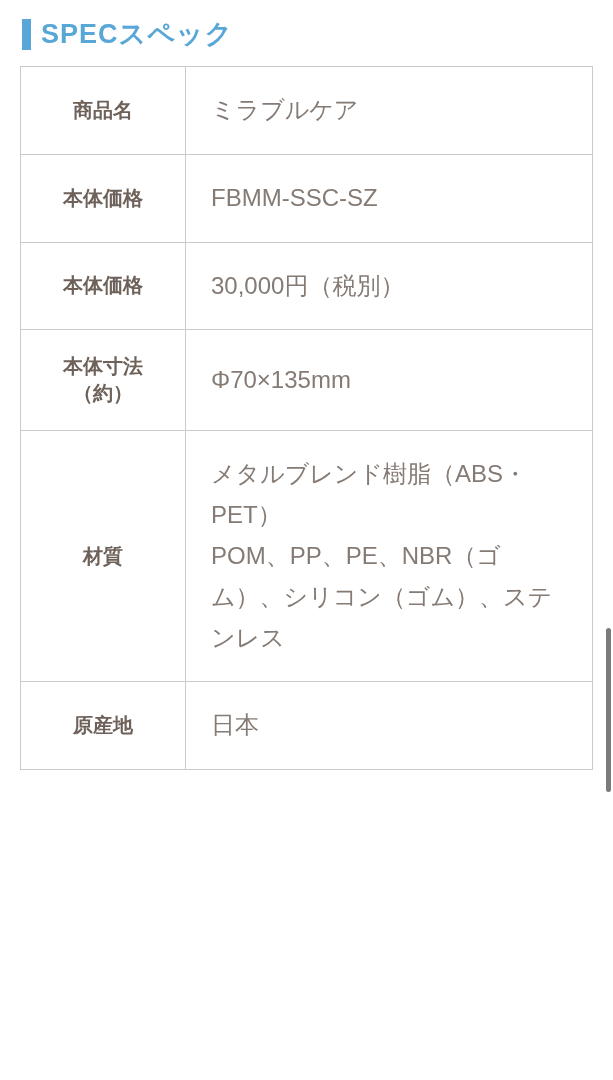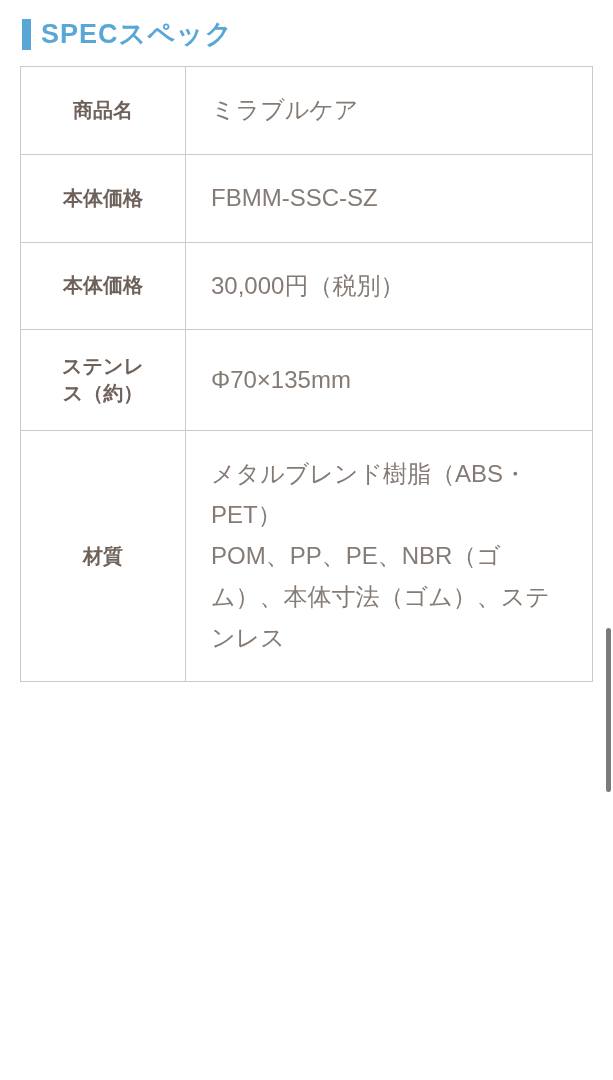--- a/index.html
+++ b/index.html
@@ -109,27 +109,31 @@
           </tr>
           <tr>
             <th class="label-cell">本体価格</th>
             <td class="value-cell">FBMM-SSC-SZ</td>
           </tr>
           <tr>
             <th class="label-cell">本体価格</th>
             <td class="value-cell">30,000円（税別）</td>
           </tr>
           <tr>
-            <th class="label-cell">ステンレス（約）</th>
+            <th class="label-cell">本体寸法（約）</th>
             <td class="value-cell">Φ70×135mm</td>
           </tr>
           <tr>
             <th class="label-cell">材質</th>
             <td class="value-cell">メタルブレンド樹脂（ABS・PET）
-POM、PP、PE、NBR（ゴム）、本体寸法（ゴム）、ステンレス</td>
+POM、PP、PE、NBR（ゴム）、シリコン（ゴム）、ステンレス</td>
+          </tr>
+          <tr>
+            <th class="label-cell">原産地</th>
+            <td class="value-cell">日本</td>
           </tr>
         </tbody>
     </table>
   </div>
 
   <div class="scrollbar-thumb"></div>
 
 </div>
 
 </body></html>

